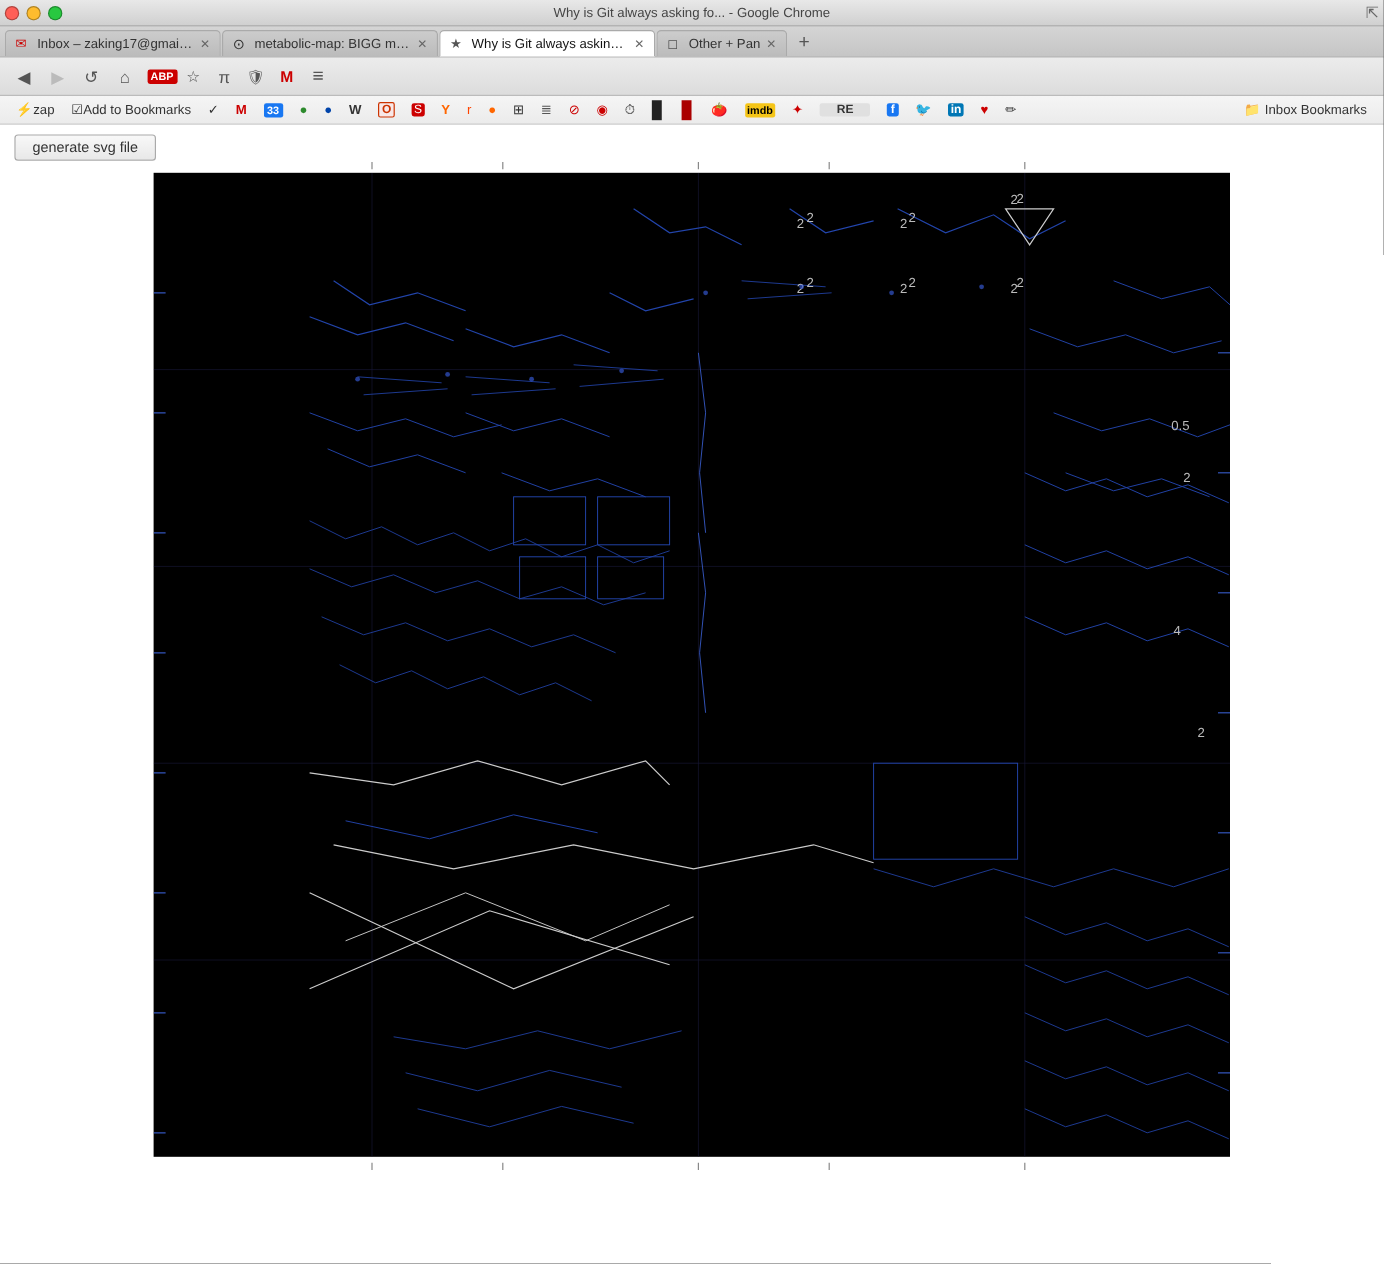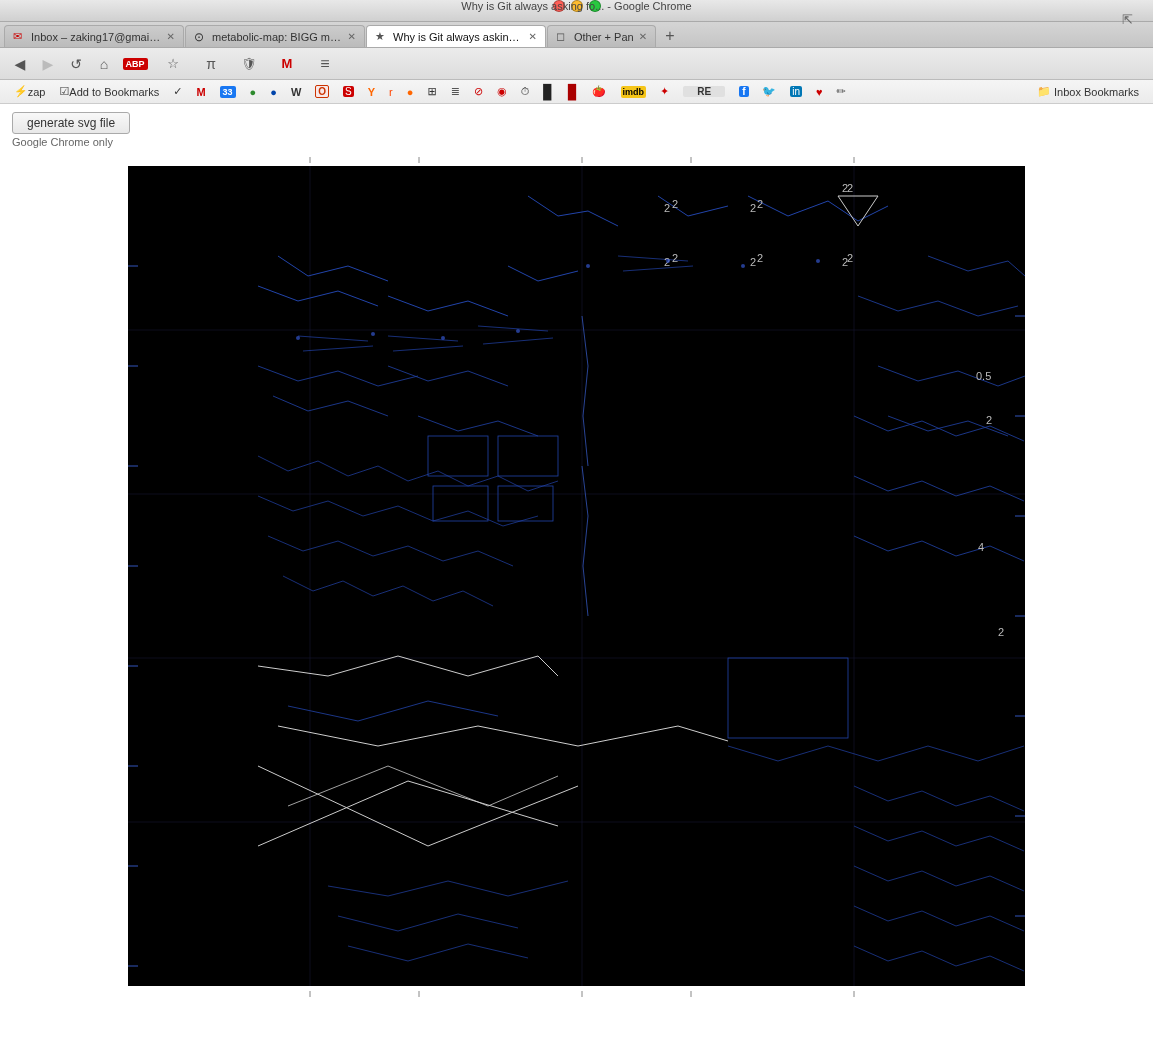--- a/index.html
+++ b/index.html
@@ -4,24 +4,23 @@
   <style>
     * { margin: 0; padding: 0; box-sizing: border-box; }
     body { font-family: Arial, sans-serif; font-size: 12px; background: #ddd; width: 1153px; height: 1053px; overflow: hidden; }
 
     
     .titlebar {
       height: 22px;
       background: linear-gradient(to bottom, #e8e8e8, #d0d0d0);
       display: flex;
       align-items: center;
-      padding: 0 20px;
+      padding: 0 4px;
       border-bottom: 1px solid #aaa;
       position: relative;
-      flex-direction: column;
     }
     .window-controls {
       display: flex;
       gap: 6px;
       align-items: center;
     }
     .win-btn {
       width: 12px; height: 12px;
       border-radius: 50%;
       border: 1px solid rgba(0,0,0,0.3);
@@ -131,21 +130,21 @@
       background: white;
       padding: 0 10px;
       font-size: 12px;
       color: #333;
       display: flex;
       align-items: center;
     }
     .nav-icons {
       display: flex;
       align-items: center;
-      gap: 16px;
+      gap: 4px;
       margin-left: 4px;
     }
     .nav-icon-btn {
       width: 22px; height: 22px;
       display: flex; align-items: center; justify-content: center;
       cursor: pointer;
       font-size: 13px;
       color: #555;
       border-radius: 3px;
     }
@@ -365,37 +364,36 @@
   <div class="bookmark-item">
       <span style="font-size:10px; font-weight:bold; background:#e0e0e0; border-radius:2px; padding:0 14px;">RE</span>
     </div>
   <div class="bookmark-item">
       <span style="color:white; background:#1877f2; border-radius:2px; padding:0 3px; font-weight:bold; font-size:10px;">f</span>
     </div>
   <div class="bookmark-item">
       <span style="color:#1da1f2;">🐦</span>
     </div>
   <div class="bookmark-item">
-      <span style="color:white; background:#0077b5; border-radius:2px; padding:0 2px; font-size:10px; font-weight:normal;text-align:right;">in</span>
+      <span style="color:white; background:#0077b5; border-radius:2px; padding:0 2px; font-size:10px; font-weight:bold;text-align:right;">in</span>
     </div>
   <div class="bookmark-item">
       <span style="color:#cc0000;">♥</span>
     </div>
   <div class="bookmark-item">
       <span>✏</span>
     </div>
   <div class="bookmarks-other">
     <span>📁</span>
     <span>Inbox Bookmarks</span>
   </div>
 </div>
 
 <div class="page-content">
   <button class="btn-generate">generate svg file</button>
-  <div class="page-subtitle">Google Chrome only</div>
 
   
   <div style="width:897px; margin:0 auto; height:10px; position:relative;">
     <svg width="897" height="10">
       <line x1="182" y1="0" x2="182" y2="6" stroke="#888" stroke-width="1"></line>
       <line x1="291" y1="0" x2="291" y2="6" stroke="#888" stroke-width="1"></line>
       <line x1="454" y1="0" x2="454" y2="6" stroke="#888" stroke-width="1"></line>
       <line x1="563" y1="0" x2="563" y2="6" stroke="#888" stroke-width="1"></line>
       <line x1="726" y1="0" x2="726" y2="6" stroke="#888" stroke-width="1"></line>
     </svg>

